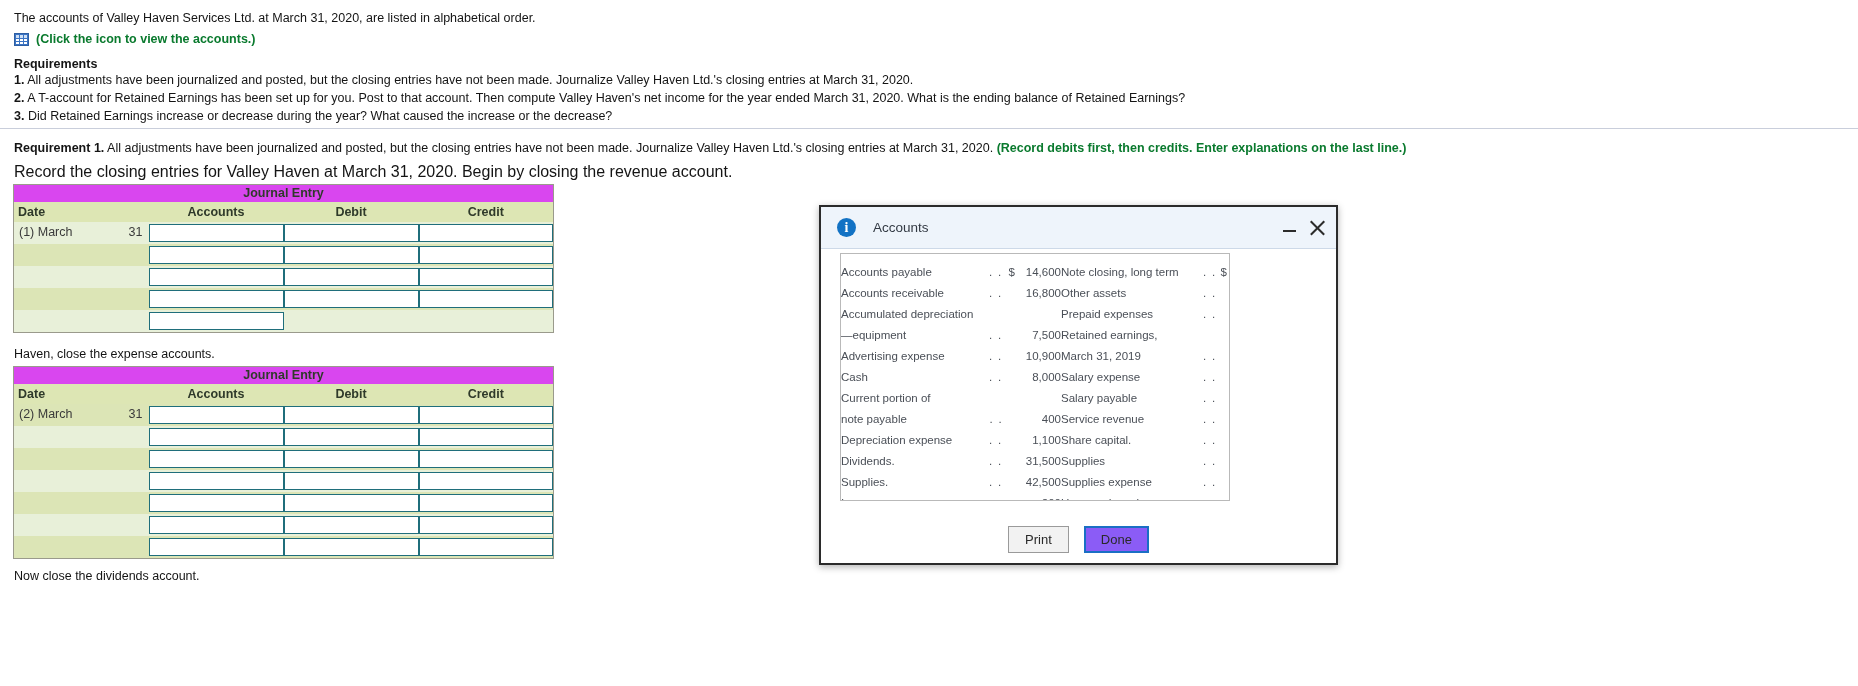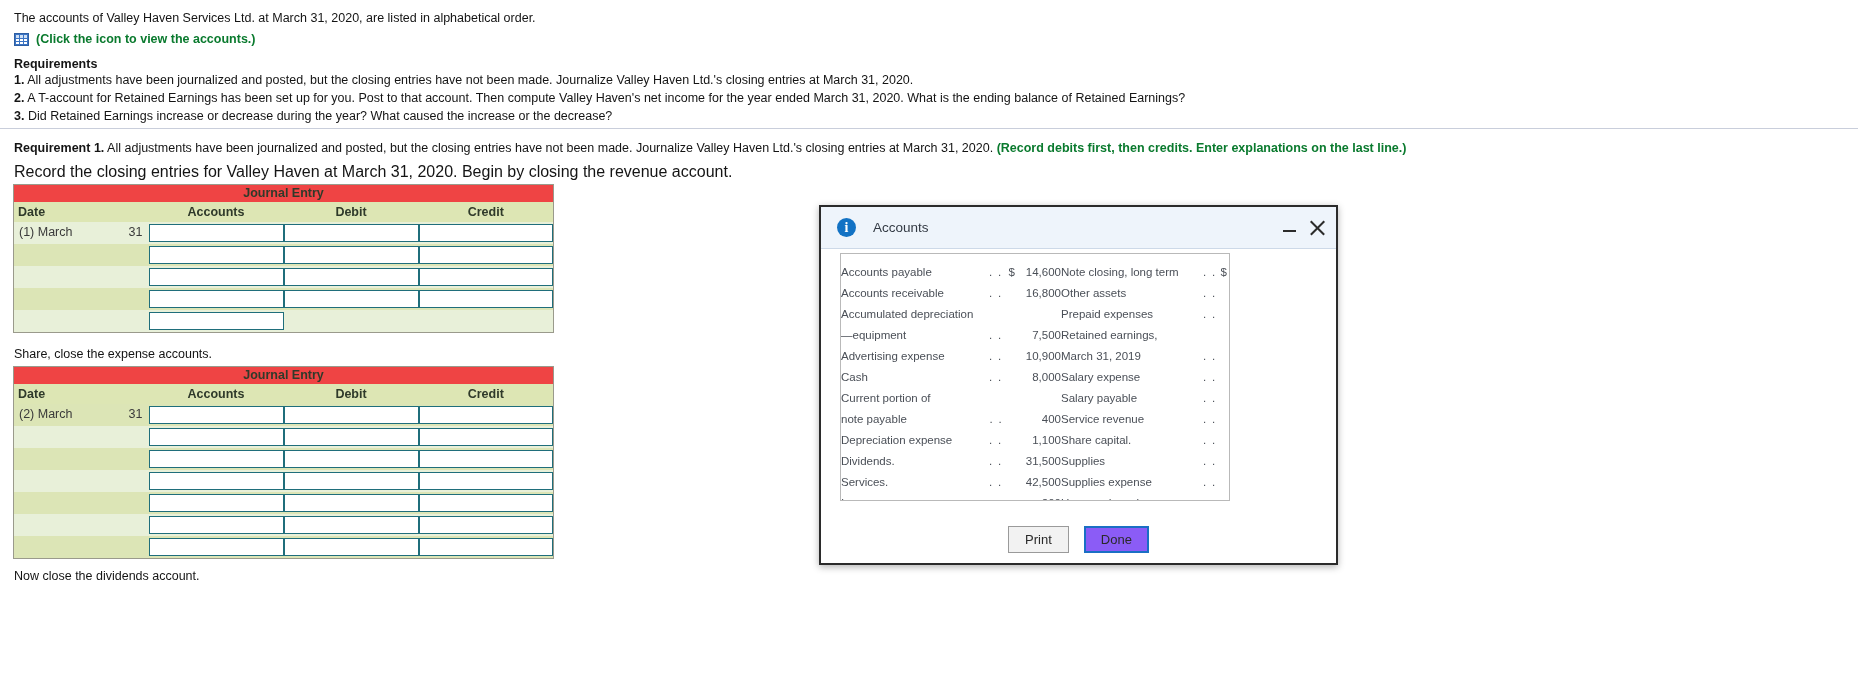--- a/index.html
+++ b/index.html
@@ -77,21 +77,21 @@
     width: 541px;
     border: 1px solid #9a9a8c;
     background: #e8f0d9;
   }
   .jtable.t1 { left: 13px; top: 184px; }
   .jtable.t2 { left: 13px; top: 366px; }
 
   .jtable td, .jtable th { padding: 0; border: 0; }
 
   .je-title {
-    background: #ef4444;
+    background: #d946ef;
     text-align: center;
     font-size: 12.5px;
     font-weight: bold;
     color: #2f3a2a;
     height: 17px;
     line-height: 17px;
     border-bottom: 1px solid #a9b184;
   }
   .col-head {
     background: #dde6b4;
@@ -379,21 +379,21 @@
         <td class="cell-in num">
           <span class="blank"></span>
         </td>
         <td class="cell-in num last">
           <span class="blank"></span>
         </td>
       </tr>
     </tbody>
   </table>
 
-  <div class="subtext2">Share, close the expense accounts.</div>
+  <div class="subtext2">Haven, close the expense accounts.</div>
 
   <table class="jtable t2">
     <tbody>
       <tr>
         <td class="je-title" colspan="4">Journal Entry</td>
       </tr>
       <tr>
         <td class="col-head date">Date</td>
         <td class="col-head">Accounts</td>
         <td class="col-head">Debit</td>
@@ -605,21 +605,21 @@
             <td class="c-lname">Dividends.</td>
             <td class="c-ldot">. . . . . . . . . . . . .</td>
             <td class="c-ldol"></td>
             <td class="c-lval">31,500</td>
             <td class="c-rname">Supplies</td>
             <td class="c-rdot">. . . . . . . . . . . . . . .</td>
             <td class="c-rdol"></td>
             <td class="c-rval">3,400</td>
           </tr>
           <tr>
-            <td class="c-lname">Services.</td>
+            <td class="c-lname">Supplies.</td>
             <td class="c-ldot">. . . . . . . . . . . . .</td>
             <td class="c-ldol"></td>
             <td class="c-lval">42,500</td>
             <td class="c-rname">Supplies expense</td>
             <td class="c-rdot">. . . . . . . . . . .</td>
             <td class="c-rdol"></td>
             <td class="c-rval">4,600</td>
           </tr>
           <tr>
             <td class="c-lname">Insurance expense</td>

